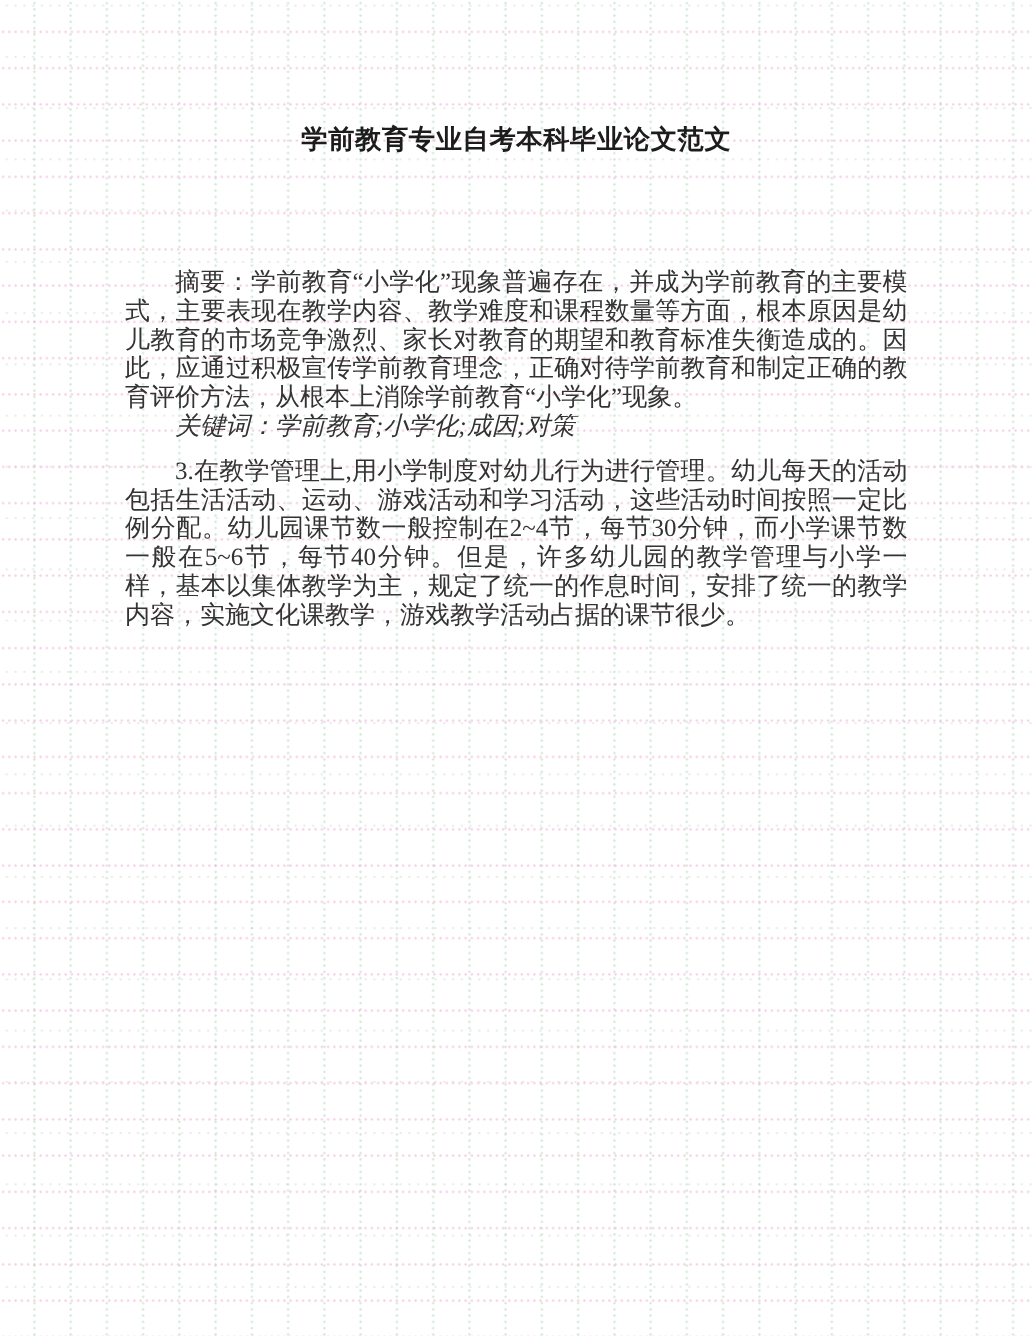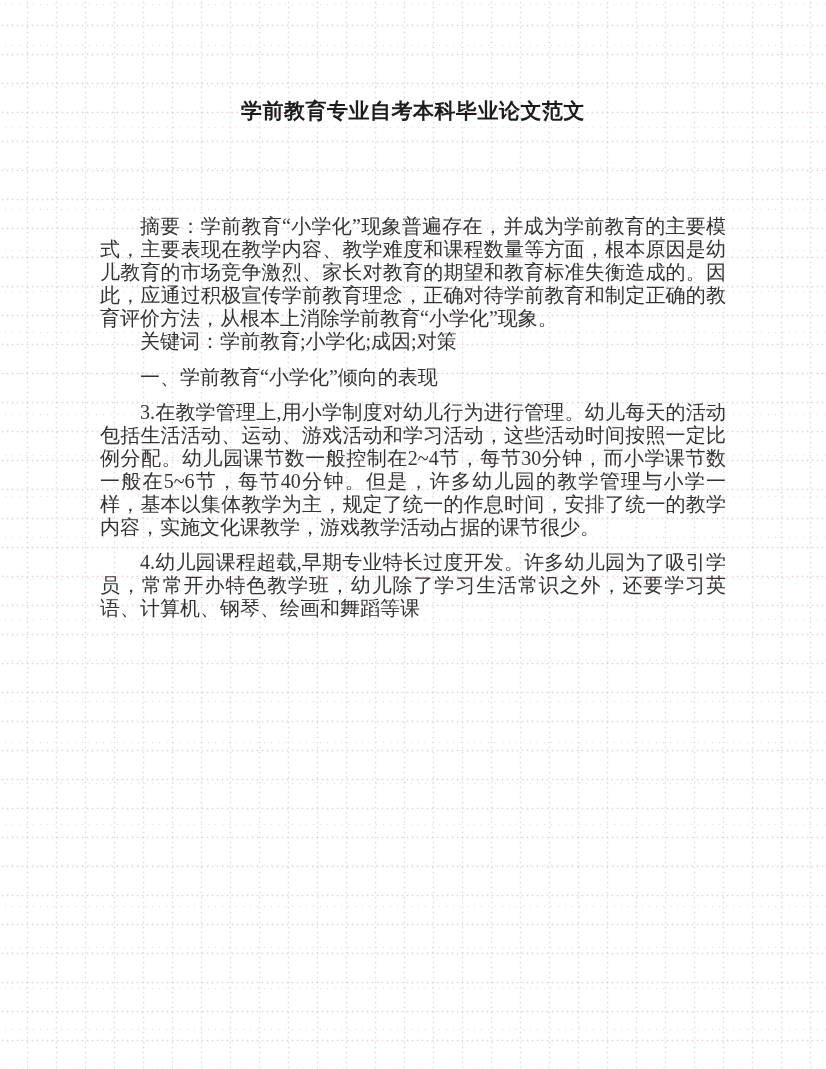--- a/index.html
+++ b/index.html
@@ -44,35 +44,34 @@
     color: #333333;
     text-align: justify;
     text-indent: 2em;
     word-break: break-all;
   }
   .abstract {
     margin-bottom: 0;
   }
   .keywords {
     margin-bottom: 13px;
+    font-style: italic;
   }
 </style>
 </head>
 <body>
 
 <div class="page">
   <div class="content">
     <h1 class="title">学前教育专业自考本科毕业论文范文</h1>
 
     <p class="para abstract">摘要：学前教育“小学化”现象普遍存在，并成为学前教育的主要模式，主要表现在教学内容、教学难度和课程数量等方面，根本原因是幼儿教育的市场竞争激烈、家长对教育的期望和教育标准失衡造成的。因此，应通过积极宣传学前教育理念，正确对待学前教育和制定正确的教育评价方法，从根本上消除学前教育“小学化”现象。</p>
 
     <p class="para keywords">关键词：学前教育;小学化;成因;对策</p>
 
 
-    <p class="para">一、学前教育“小学化”倾向的表现</p>
 
 
 
     <p class="para">3.在教学管理上,用小学制度对幼儿行为进行管理。幼儿每天的活动包括生活活动、运动、游戏活动和学习活动，这些活动时间按照一定比例分配。幼儿园课节数一般控制在2~4节，每节30分钟，而小学课节数一般在5~6节，每节40分钟。但是，许多幼儿园的教学管理与小学一样，基本以集体教学为主，规定了统一的作息时间，安排了统一的教学内容，实施文化课教学，游戏教学活动占据的课节很少。</p>
 
-    <p class="para">4.幼儿园课程超载,早期专业特长过度开发。许多幼儿园为了吸引学员，常常开办特色教学班，幼儿除了学习生活常识之外，还要学习英语、计算机、钢琴、绘画和舞蹈等课</p>
   </div>
 </div>
 
 </body></html>

